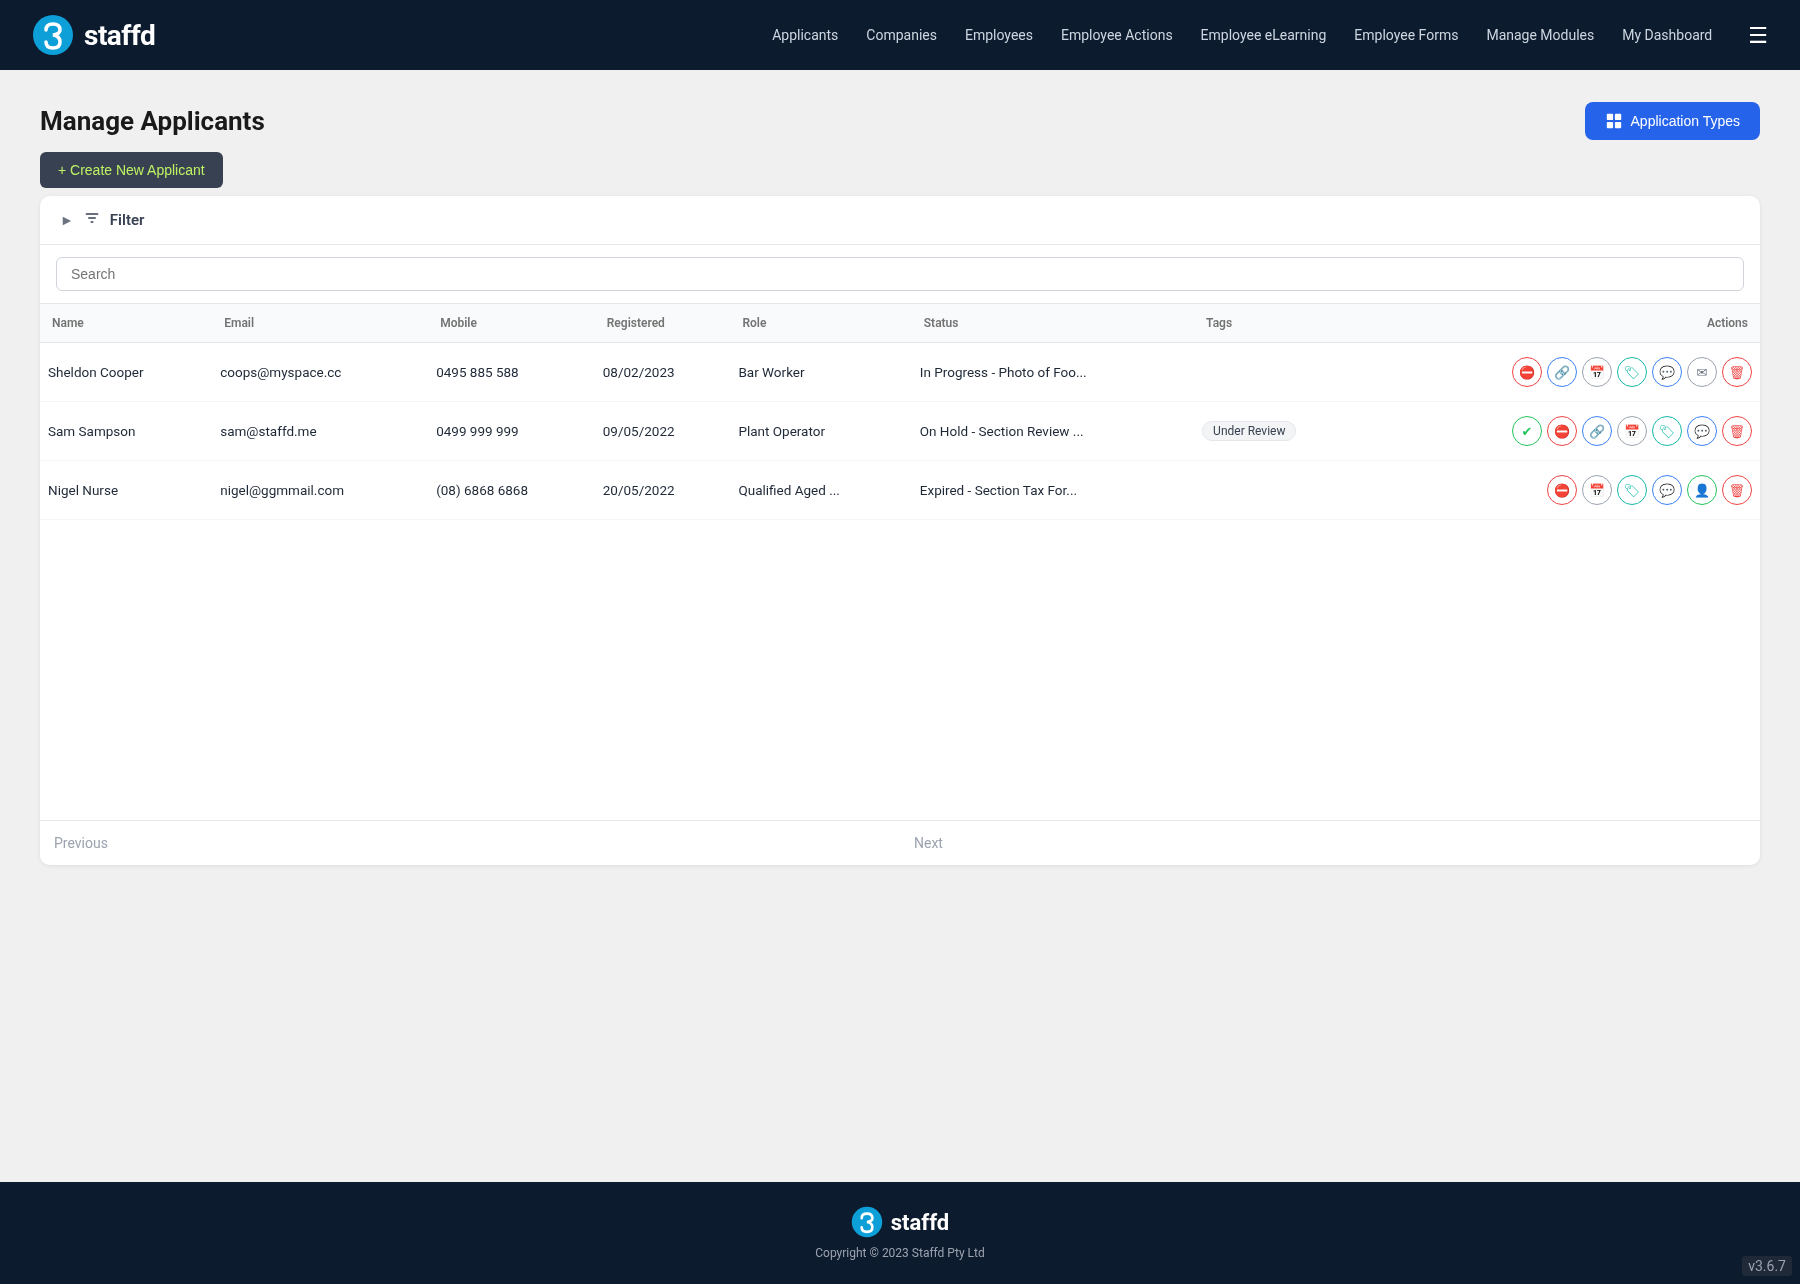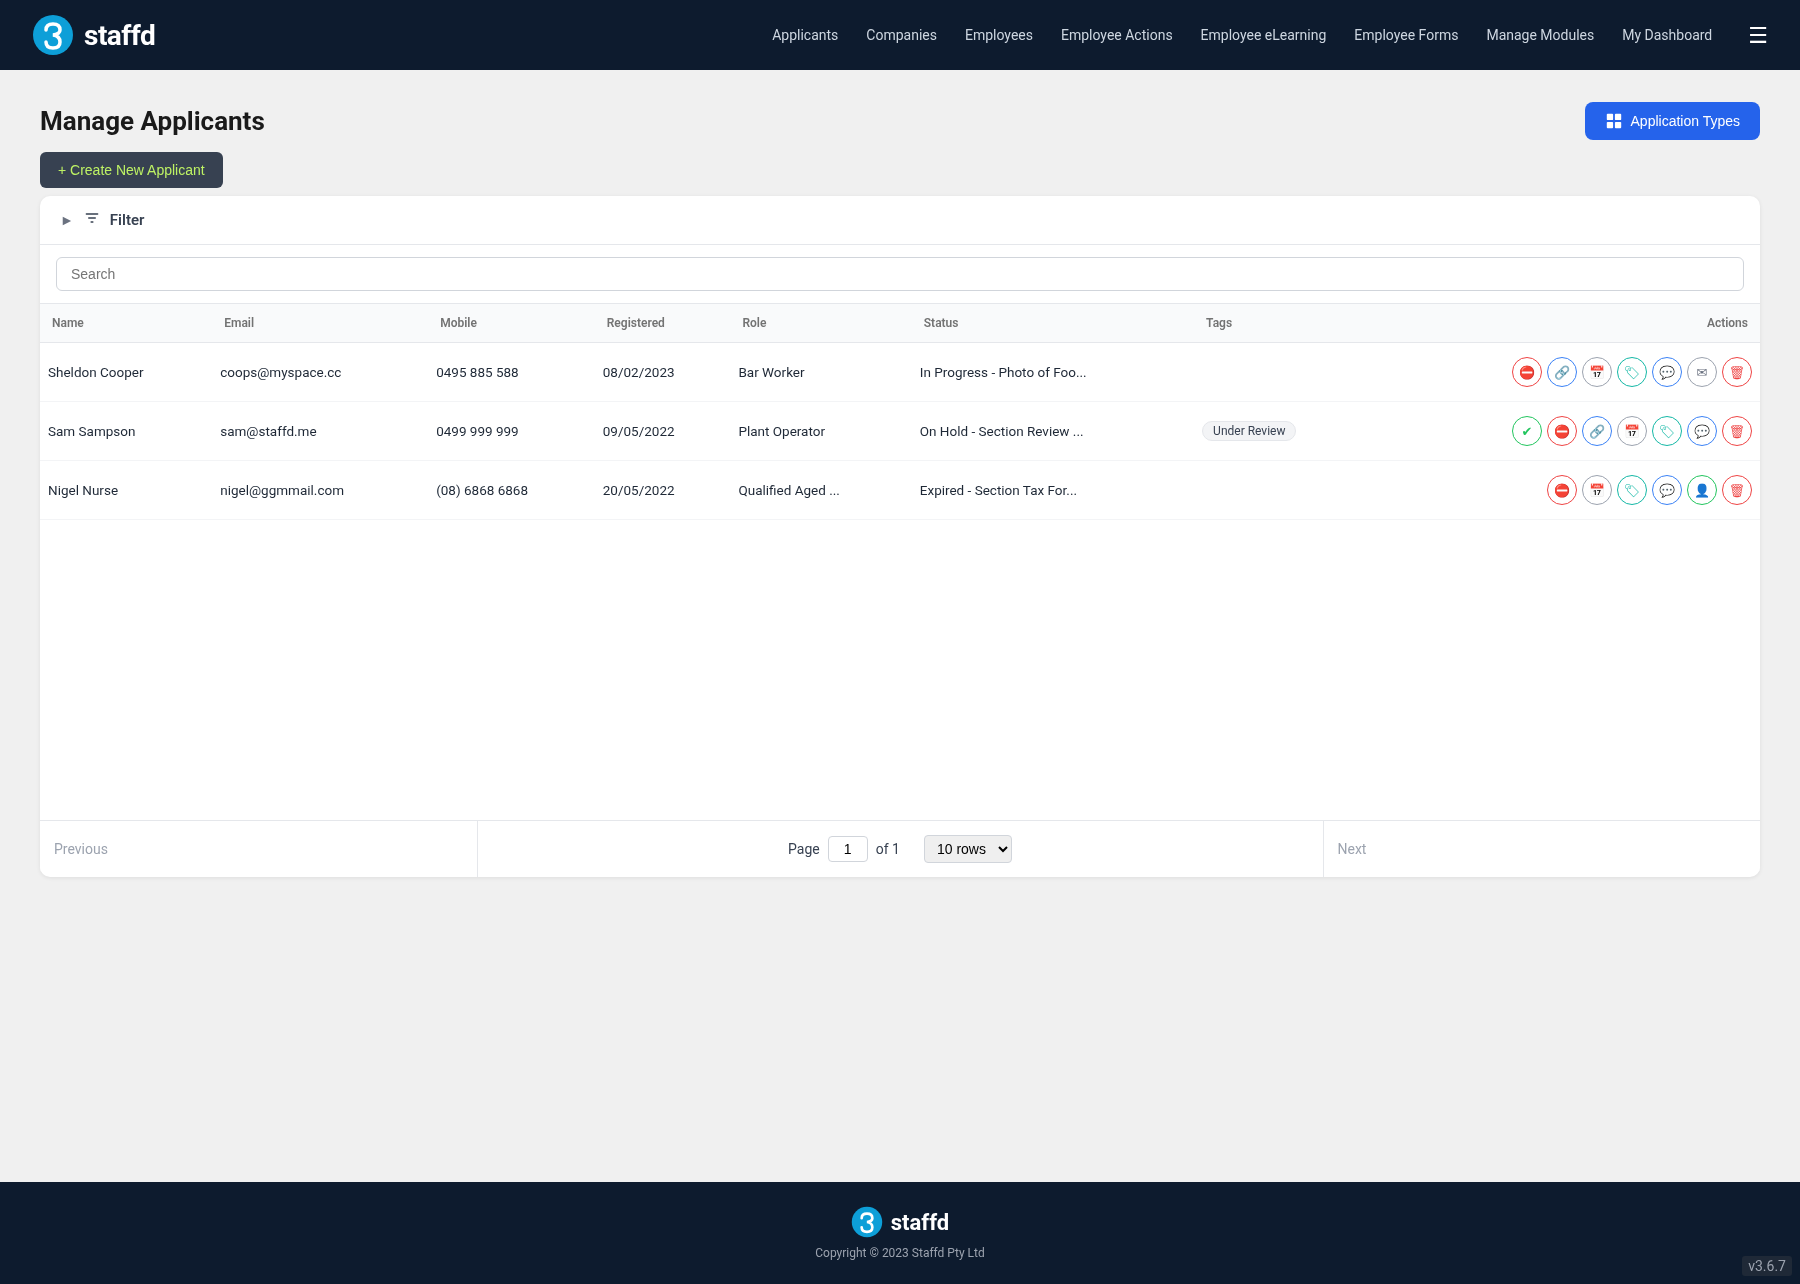--- a/index.html
+++ b/index.html
@@ -422,30 +422,20 @@
         </tr>
       </tbody>
     </table>
 
     <div style="height: 300px;"></div>
 
     <div class="pagination">
       <div class="pagination-prev">
         <span>Previous</span>
       </div>
-      <div class="pagination-center">
-        <span>Page</span>
-        <input type="text" class="page-num-input" value="1" style="">
-        <span>of 1</span>
-        <select class="rows-select">
-          <option>10 rows</option>
-          <option>25 rows</option>
-          <option>50 rows</option>
-        </select>
-      </div>
       <div class="pagination-next">
         <span>Next</span>
       </div>
     </div>
   </div>
 </main>
 
 <footer class="footer">
   <div class="footer-logo">
     <svg width="32" height="32" viewBox="0 0 42 42" fill="none">

